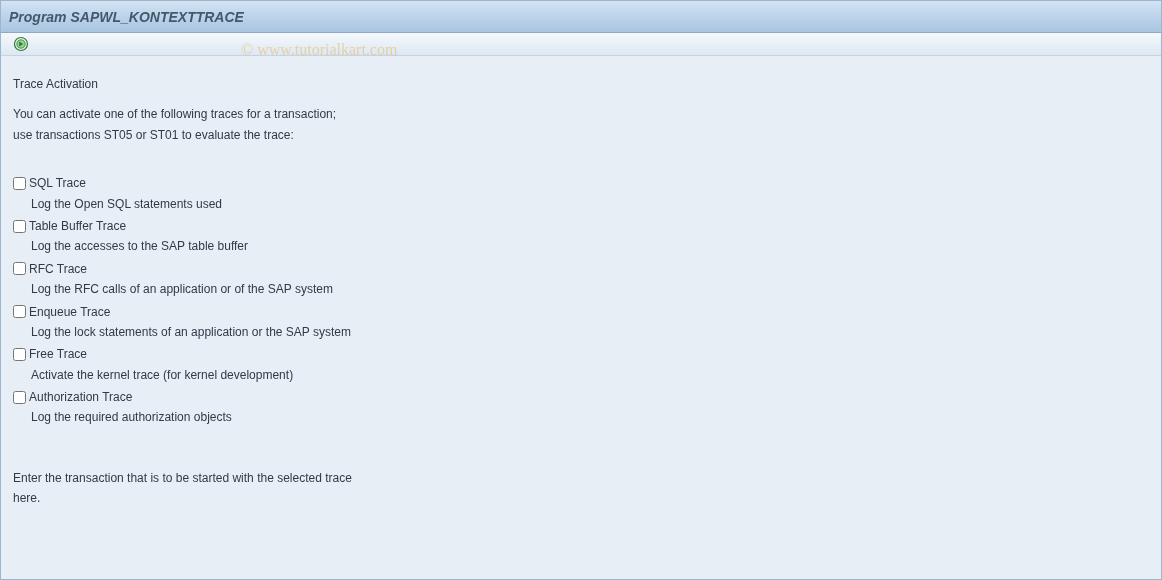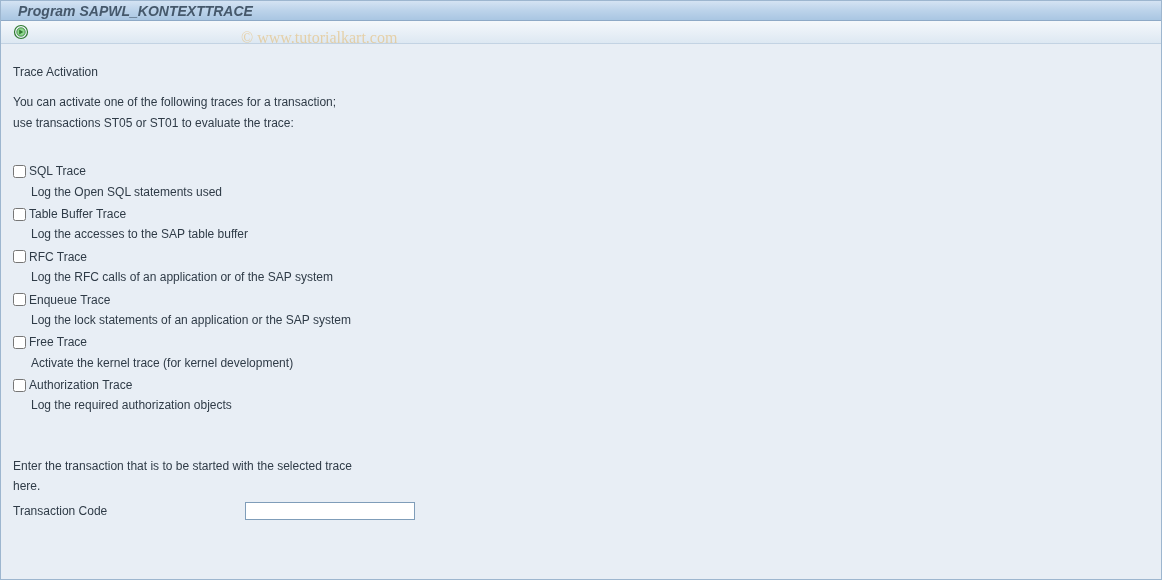--- a/index.html
+++ b/index.html
@@ -12,22 +12,22 @@
       font-size: 12px;
       background: #e8eef5;
       width: 1162px;
       height: 580px;
       overflow: hidden;
       border: 1px solid #9db6cf;
     }
     .title-bar {
       background: linear-gradient(to bottom, #d4e3f3 0%, #bcd3ea 50%, #a9c6e2 100%);
       border-bottom: 1px solid #8ea9c6;
-      padding: 4px 17px;
-      height: 20px;
+      padding: 4px 8px;
+      height: 32px;
       display: flex;
       align-items: center;
     }
     .title-bar-text {
       font-weight: bold;
       font-style: italic;
       color: #45586b;
       font-size: 14px;
     }
     .toolbar {
@@ -198,19 +198,15 @@
         <span class="trace-label">Authorization Trace</span>
       </div>
       <div class="trace-desc">Log the required authorization objects</div>
     </div>
 
   </div>
 
   <div class="footer-group">
     <div class="footer-line">Enter the transaction that is to be started with the selected trace</div>
     <div class="footer-line">here.</div>
-    <div class="tcode-row">
-      <span class="tcode-label">Transaction Code</span>
-      <input type="text" class="tcode-input" value="" style="">
-    </div>
   </div>
 
 </div>
 
 </body></html>

